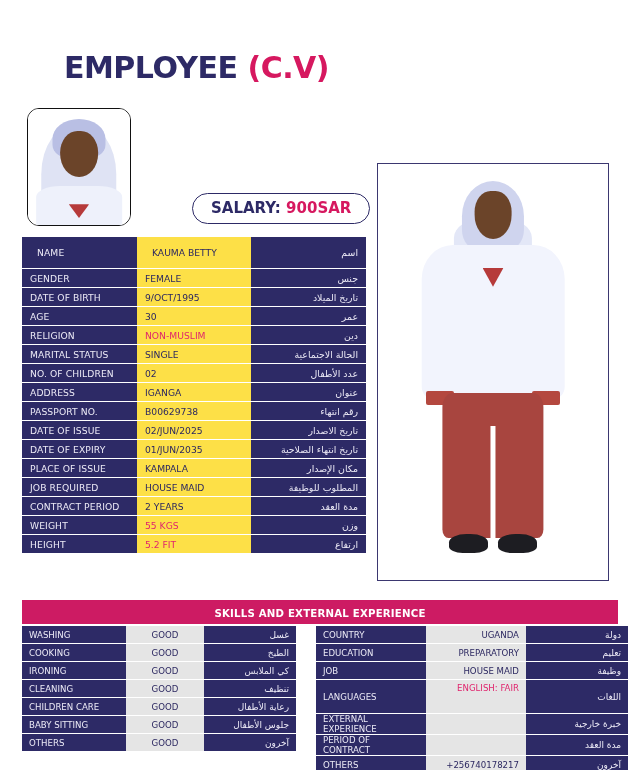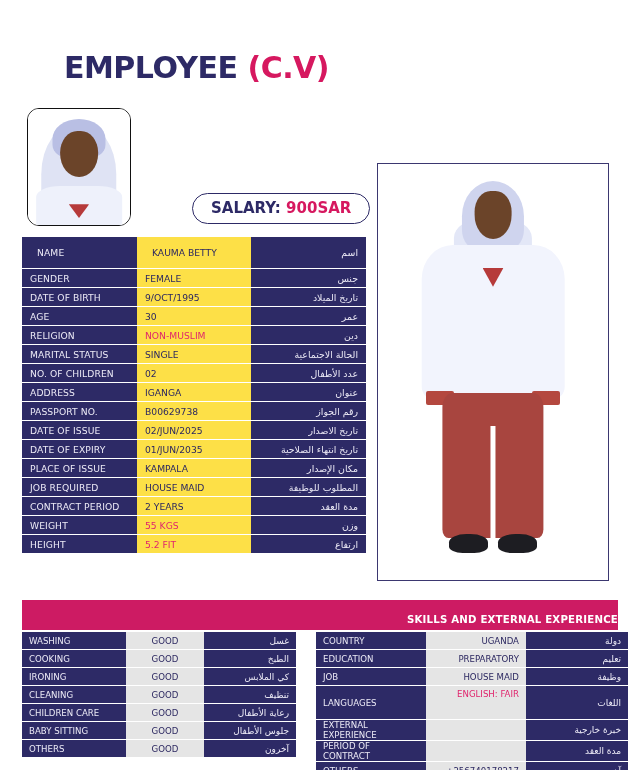--- a/index.html
+++ b/index.html
@@ -104,22 +104,22 @@
   .info-table td.val { width: 112px; background: #fde047; color: #2b2760; }
   .info-table td.ar  { width: 113px; background: #2d2a66; color: #eceaf6; text-align: right;
                         direction: rtl; font-size: 9.4px; }
   .info-table tr.tall td { height: 31px; padding-left: 15px; }
   .info-table td.val.accent { color: #e0256d; }
 
   
   .skills-wrap { position: absolute; left: 22px; top: 600px; width: 596px; }
   .skills-header {
     background: #cd1b63; color: #ffffff;
-    font-size: 10.2px; font-weight: bold; text-align: right;
-    padding: 14px 0 5px; letter-spacing: 0.2px;
+    font-size: 10.2px; font-weight: bold; text-align: center;
+    padding: 8px 0 5px; letter-spacing: 0.2px;
   }
   .skills-body { display: flex; gap: 20px; margin-top: 1px; }
   .skills-col { flex: 0 0 274px; }
   .skills-col.right { flex: 1 1 auto; }
   .sk-table { width: 100%; border-collapse: separate; border-spacing: 0 1px; table-layout: fixed; }
   .sk-table td { font-size: 8.6px; padding: 0 7px; height: 17px; vertical-align: middle; }
   .sk-table td.lbl { background: #2d2a66; color: #eceaf6; }
   .sk-table td.val { background: #e5e5e5; color: #2b2760; text-align: center; }
   .sk-table td.ar  { background: #2d2a66; color: #eceaf6; text-align: right; direction: rtl; font-size: 9px; }
   .sk-table td.val.accent { color: #e0256d; }
@@ -209,21 +209,21 @@
           <td class="ar">عدد الأطفال</td>
         </tr>
         <tr>
           <td class="lbl">ADDRESS</td>
           <td class="val">IGANGA</td>
           <td class="ar">عنوان</td>
         </tr>
         <tr>
           <td class="lbl">PASSPORT NO.</td>
           <td class="val">B00629738</td>
-          <td class="ar">رقم الجواز</td>
+          <td class="ar">رقم انتهاء</td>
         </tr>
         <tr>
           <td class="lbl">DATE OF ISSUE</td>
           <td class="val">02/JUN/2025</td>
           <td class="ar">تاريخ الاصدار</td>
         </tr>
         <tr>
           <td class="lbl">DATE OF EXPIRY</td>
           <td class="val">01/JUN/2035</td>
           <td class="ar">تاريخ انتهاء الصلاحية</td>

